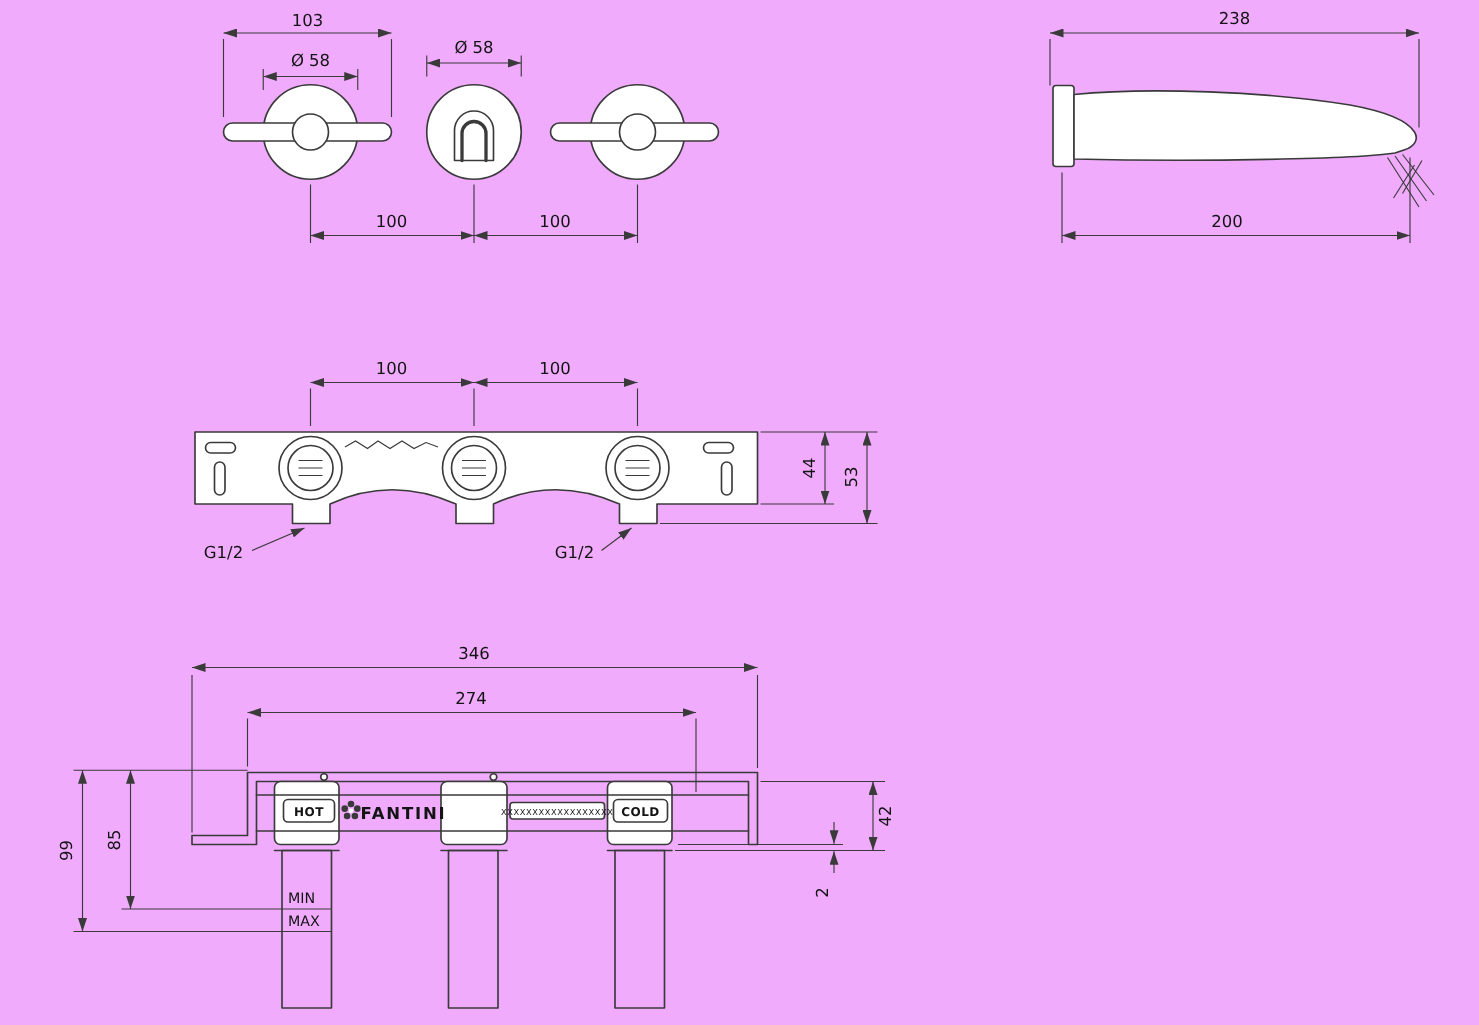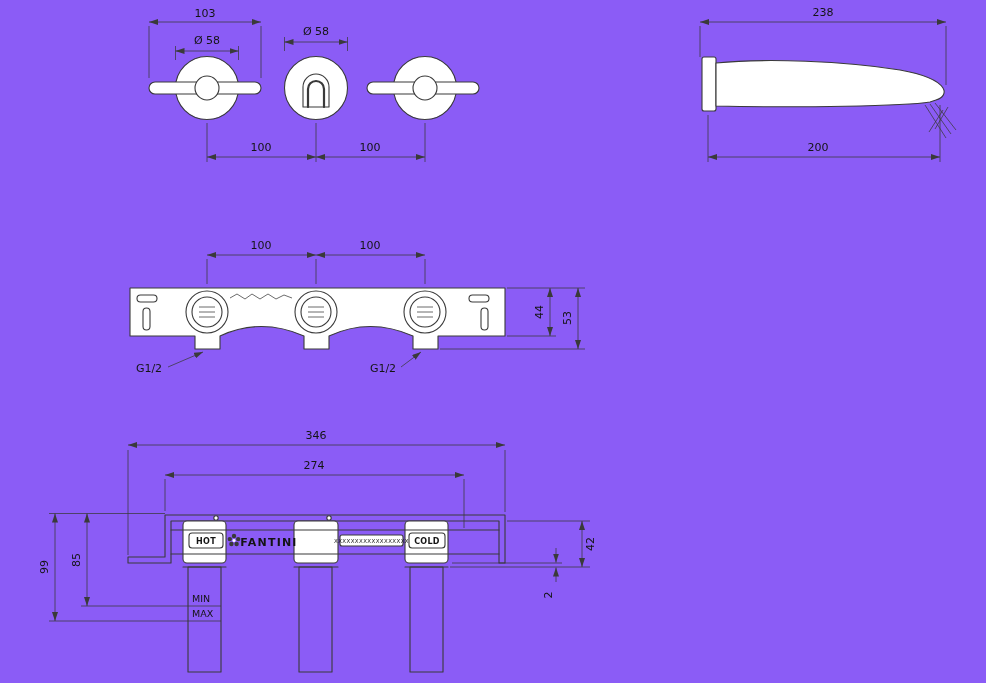--- a/index.html
+++ b/index.html
@@ -1,16 +1,16 @@
 <!DOCTYPE html>
 <html><head>
 <meta charset="utf-8">
 <style>
   html,body{margin:0;padding:0;background:#ffffff;}
-  .sheet{position:relative;width:986px;height:683px;background:#8b5cf6;overflow:hidden;
+  .sheet{position:relative;width:986px;height:683px;background:#f0abfc;overflow:hidden;
          font-family:"DejaVu Sans",sans-serif;}
   svg{display:block;}
   .geo{fill:none;stroke:#3a3a3a;stroke-width:1.1;stroke-linejoin:round;stroke-linecap:round;}
   .geow{fill:#ffffff;stroke:#3a3a3a;stroke-width:1.1;stroke-linejoin:round;}
   .thin{fill:none;stroke:#3a3a3a;stroke-width:0.75;}
   .dt{font-family:"DejaVu Sans",sans-serif;font-size:11px;fill:#141414;text-anchor:middle;}
   .sm{font-size:8px;font-weight:bold;letter-spacing:0.3px;}
   .brand{font-size:11px;font-weight:bold;letter-spacing:1.2px;}
   .serial{font-size:5.5px;letter-spacing:0.4px;}
   .mm{font-size:9.5px;text-anchor:start;}

